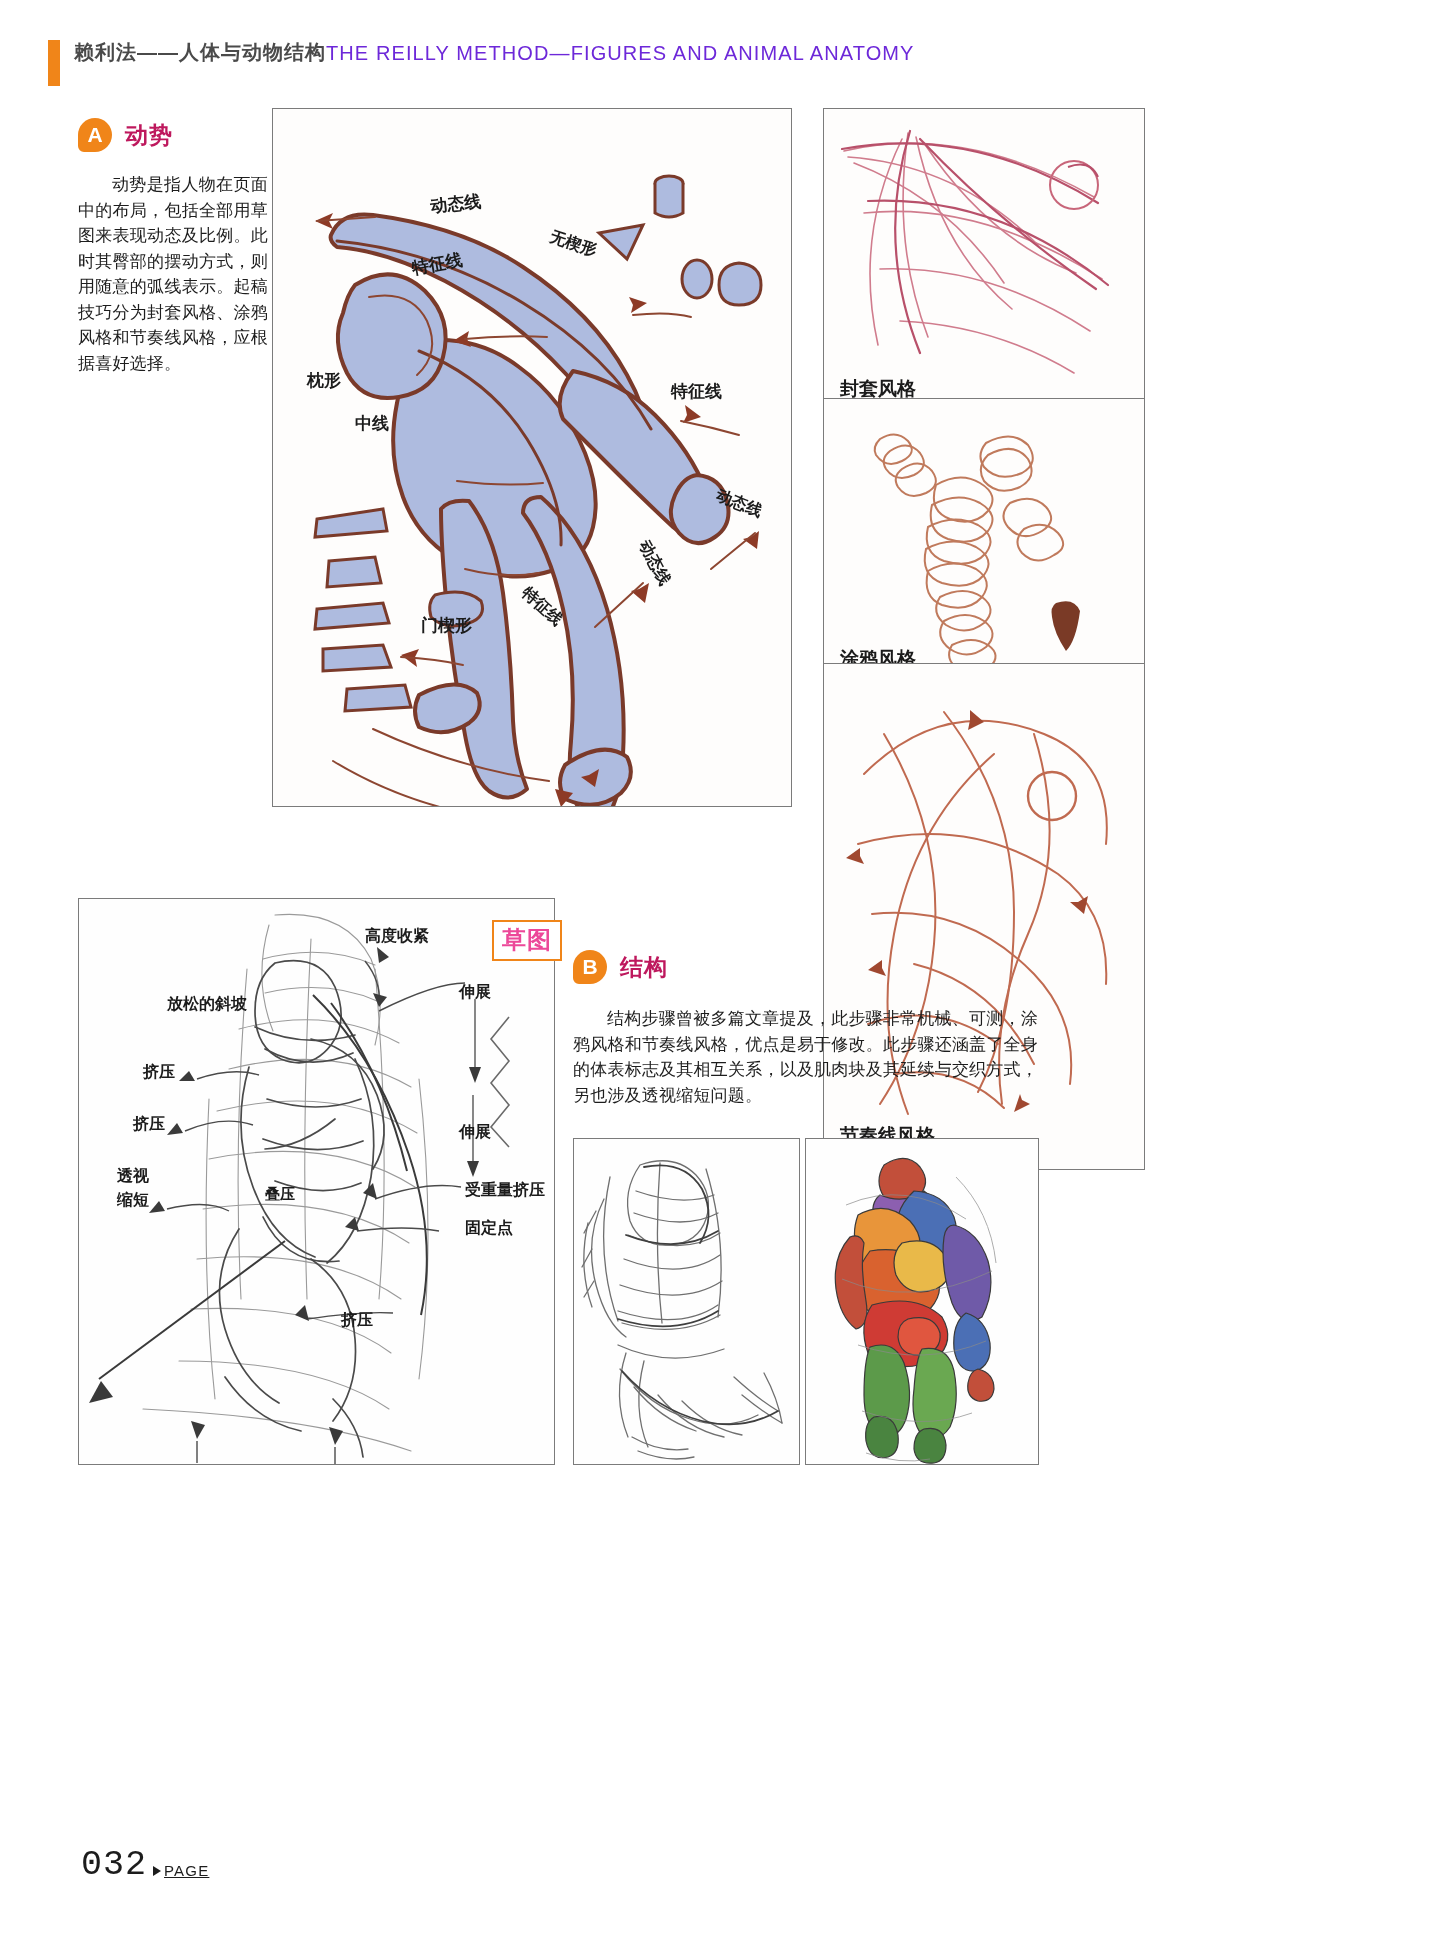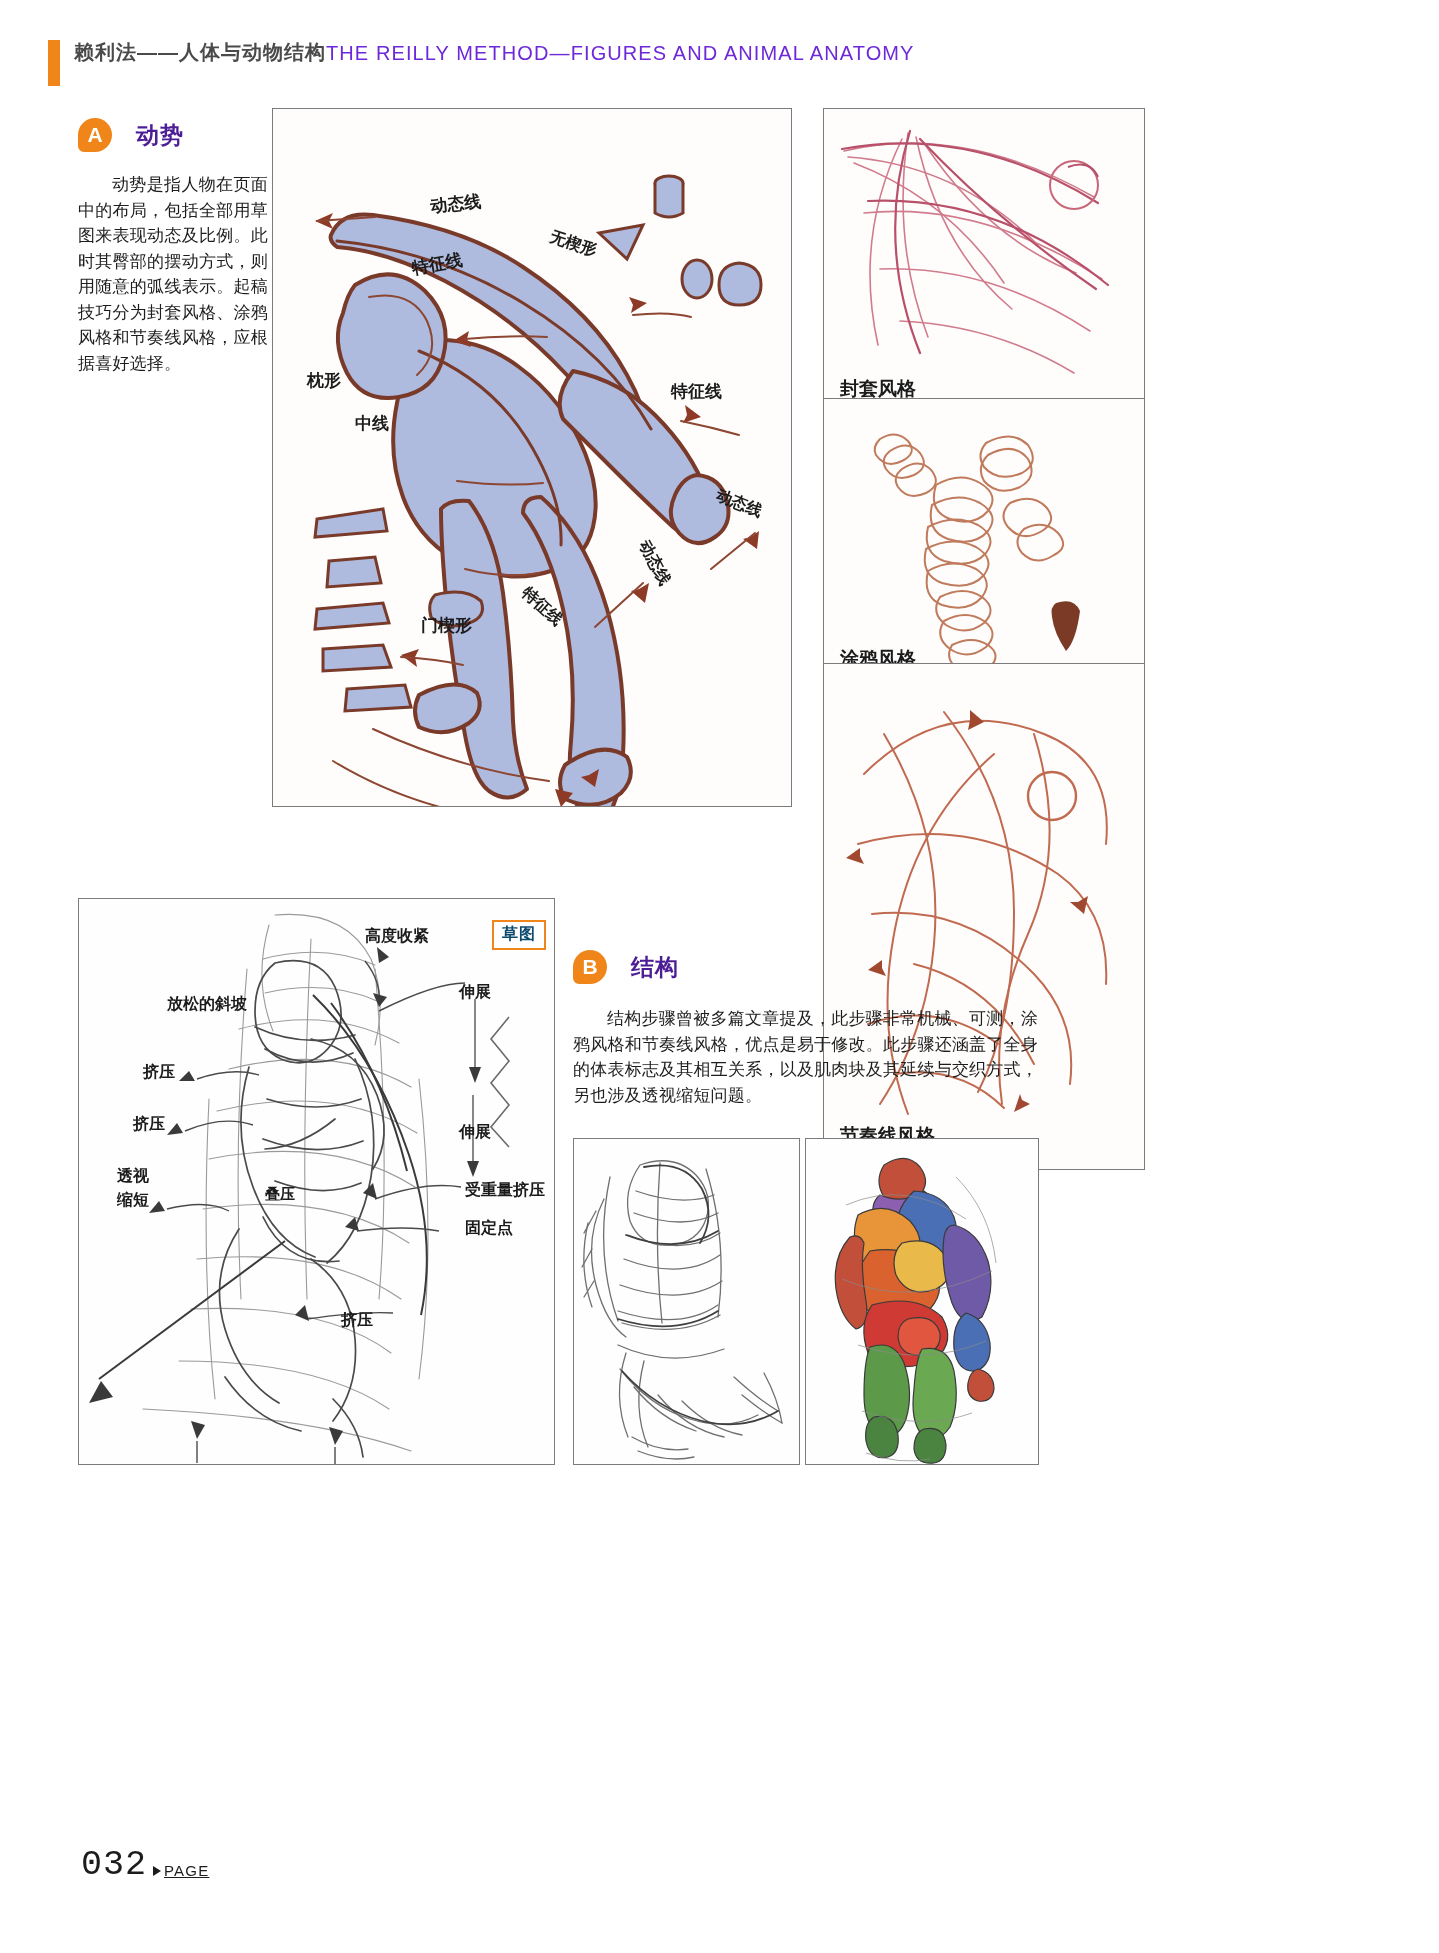--- a/index.html
+++ b/index.html
@@ -18,21 +18,21 @@
   .hdr-en{font-size:20px;color:#6d28d9;letter-spacing:1.1px;line-height:20px;margin-top:3px;}
 
   
   .sec-head{display:flex;align-items:center;}
   .pill{
     width:34px;height:34px;background:#F08519;border-radius:50% 50% 50% 6px;
     display:flex;align-items:center;justify-content:center;
     color:#fff;font-size:21px;font-weight:bold;font-family:"Liberation Sans",sans-serif;
     flex:none;
   }
-  .sec-title{margin-left:24px;font-size:23px;font-weight:bold;color:#4c1d95;letter-spacing:1px;}
+  .sec-title{margin-left:13px;font-size:23px;font-weight:bold;color:#be185d;letter-spacing:1px;}
 
   
   .secA{position:absolute;left:78px;top:118px;width:190px;}
   .bodytext{
     margin-top:20px;font-size:17px;line-height:25.5px;color:#1d1d1d;
     text-align:justify;text-indent:2em;letter-spacing:0.2px;
   }
 
   
   .fig{position:absolute;border:1px solid #7b7b7b;background:#fefdfc;overflow:hidden;}
@@ -47,21 +47,21 @@
 
   .fig svg,.fig-noborder svg{display:block;width:100%;height:100%;}
 
   
   .hand{font-family:"DejaVu Serif",serif;font-weight:bold;fill:#1b1b1b;}
 
   
   .caotu{
     position:absolute;left:492px;top:920px;
     border:2.5px solid #F08519;background:#ffffff;
-    padding:2px 8px 3px;font-size:16px;font-weight:bold;color:#0c4a6e;letter-spacing:1px;
+    padding:2px 8px 3px;font-size:24px;font-weight:bold;color:#ec4899;letter-spacing:1px;
   }
 
   
   .secB{position:absolute;left:573px;top:950px;width:465px;}
   .secB .bodytext{margin-top:22px;}
 
   
   .pagenum{position:absolute;left:50px;top:1848px;display:flex;align-items:flex-end;}
   .pagenum .num{font-size:35px;color:#1c1c1c;letter-spacing:1px;line-height:35px;font-family:Liberation Mono, monospace;margin-left:31px;}
   .pagenum .tri{width:0;height:0;border-left:8px solid #1c1c1c;border-top:5px solid transparent;border-bottom:5px solid transparent;margin:0 3px 7px 6px;}

